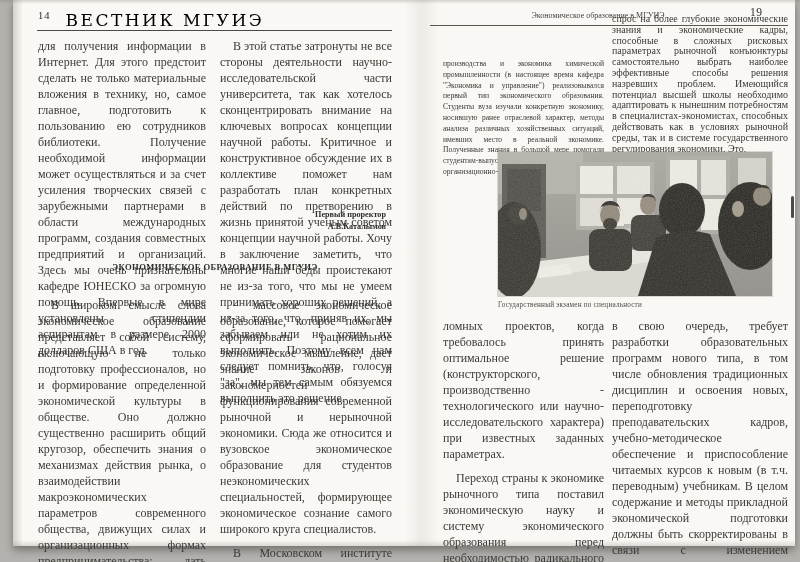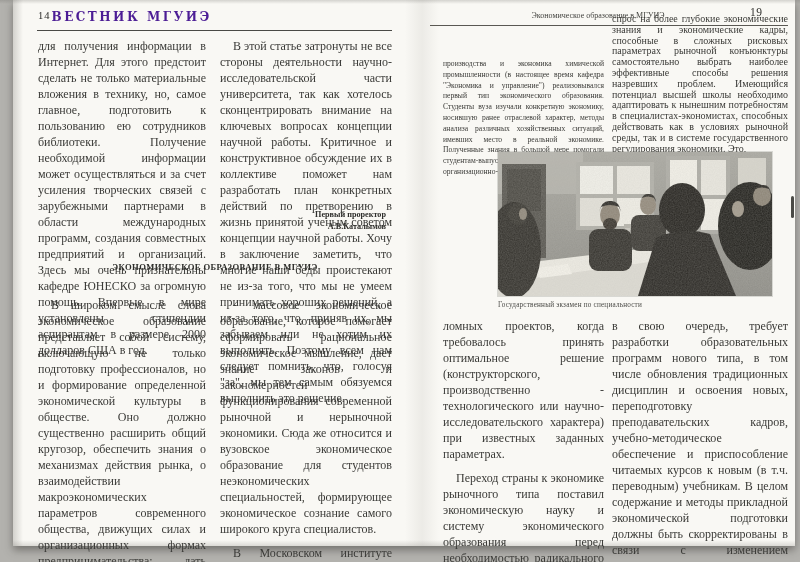--- a/index.html
+++ b/index.html
@@ -12,23 +12,23 @@
           background:linear-gradient(90deg,rgba(110,108,102,.28),rgba(110,108,102,0));}
   .edge-shade-bottom{position:absolute;left:0;bottom:0;width:100%;height:6px;
           background:linear-gradient(0deg,rgba(110,108,102,.22),rgba(110,108,102,0));}
   .gutter{position:absolute;left:392px;top:0;width:34px;height:546px;
           background:linear-gradient(90deg,rgba(120,118,110,0),rgba(120,118,110,.10) 50%,rgba(120,118,110,0));}
   .top-sliver{position:absolute;left:0;top:0;width:800px;height:4px;
           background:linear-gradient(180deg,rgba(100,99,94,.25),rgba(100,99,94,0));}
   .edge-mark{position:absolute;left:791px;top:196px;width:3px;height:22px;background:#4a4a46;border-radius:2px;}
 
   
-  .hdr14{position:absolute;left:38px;top:10px;display:flex;align-items:flex-start;gap:1px;color:#2b2b29;}
+  .hdr14{position:absolute;left:38px;top:10px;display:flex;align-items:flex-start;gap:15px;color:#2b2b29;}
   .pnum14{font-size:10.5px;letter-spacing:1px;}
-  .jtitle{font-family:"DejaVu Serif",serif;font-weight:700;font-size:12px;letter-spacing:2.5px;color:#4c1d95;}
+  .jtitle{font-family:"DejaVu Serif",serif;font-weight:400;font-size:17px;letter-spacing:2.5px;color:#000000;}
   .rule14{position:absolute;left:37px;top:30px;width:355px;height:1.4px;background:#4a4a46;}
   .col{position:absolute;color:#3a3a37;font-size:12px;line-height:16px;text-align:justify;}
   .col p{margin:0 0 8px 0;}
   .col p.ind{text-indent:13px;}
   .c14-1{left:38px;top:38px;width:168px;}
   .c14-2{left:220px;top:38px;width:172px;}
   .sig{position:absolute;left:220px;top:209px;width:166px;text-align:right;
        font-weight:700;font-size:8.2px;line-height:12px;color:#2e2e2b;}
   .art-head{position:absolute;left:38px;top:262px;width:354px;text-align:center;
        font-weight:700;font-size:8.6px;letter-spacing:.4px;color:#2c2c29;}

